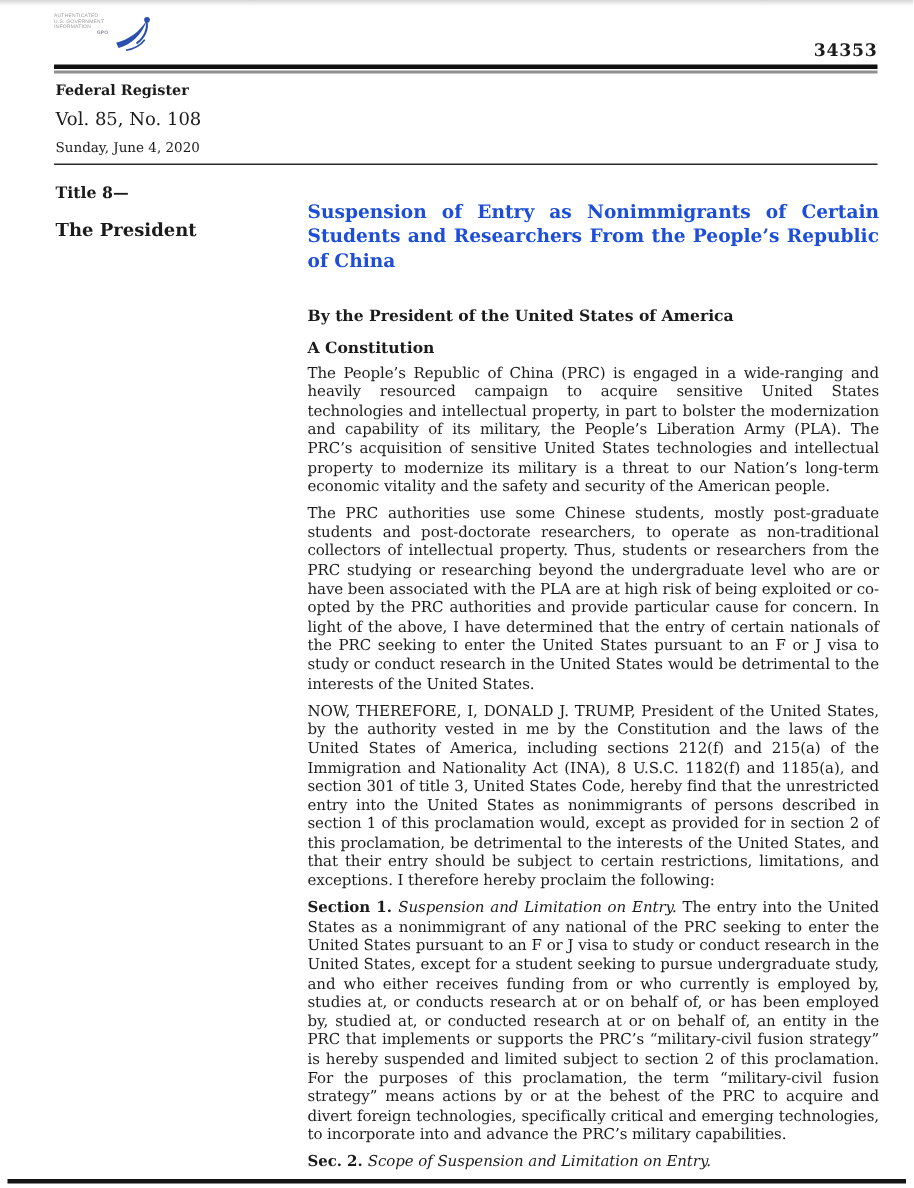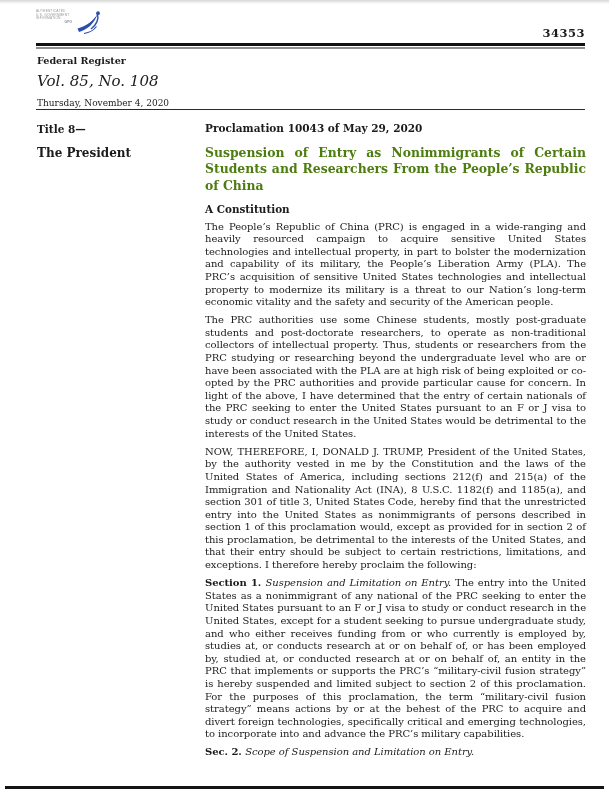--- a/index.html
+++ b/index.html
@@ -33,40 +33,40 @@
     position: absolute; top: 26px; right: 24px;
     font-size: 11.5px; font-weight: bold; letter-spacing: 0.5px;
   }
 
   .rule-double { position: absolute; top: 43px; left: 36px; right: 24px; }
   .rule-double .thick { height: 2.6px; background: #111111; }
   .rule-double .thin  { height: 1.6px; background: #8f8f8f; margin-top: 1.6px; }
 
   .masthead-left { position: absolute; left: 37px; top: 55px; width: 160px; }
   .mh-journal { font-size: 9.6px; font-weight: bold; margin-bottom: 6px; }
-  .mh-volume  { font-size: 15px; margin-bottom: 7.5px; font-style: italic; }
+  .mh-volume  { font-size: 12px; margin-bottom: 7.5px; }
   .mh-date    { font-size: 9px; }
 
   .banner-title {
     position: absolute; left: 205px; top: 48px;
     font-family: "Liberation Sans", sans-serif;
     font-size: 20.5px; font-weight: bold; letter-spacing: -0.2px; color: #0d0d0d;
   }
 
   .rule-thin { position: absolute; top: 109px; left: 36px; right: 24px; height: 1.4px; background: #2a2a2a; }
 
   .margin-col { position: absolute; left: 37px; top: 123px; width: 150px; }
   .margin-col .t3  { font-size: 10.5px; font-weight: bold; }
   .margin-col .pres { font-size: 12px; font-weight: bold; margin-top: 11px; }
 
   .content { position: absolute; left: 205px; top: 122px; width: 381px; }
   .proc-line { font-size: 10.5px; font-weight: bold; }
   .doc-title {
     margin-top: 11px; font-size: 12.4px; font-weight: bold;
-    line-height: 1.32; text-align: justify; color: #4d7c0f;
+    line-height: 1.32; text-align: justify; color: #1d4ed8;
   }
   .byline  { margin-top: 23px; font-size: 10.4px; font-weight: bold; }
   .heading { margin-top: 9px;  font-size: 10.4px; font-weight: bold; }
   .body-par {
     margin: 5.5px 0 0 0; font-size: 10px; line-height: 12.6px;
     text-align: justify; letter-spacing: -0.05px;
   }
   .body-par .b { font-weight: bold; }
   .body-par .i { font-style: italic; }
 
@@ -96,33 +96,33 @@
   <div class="page-number">34353</div>
 
   <div class="rule-double">
     <div class="thick"></div>
     <div class="thin"></div>
   </div>
 
   <div class="masthead-left">
     <div class="mh-journal">Federal Register</div>
     <div class="mh-volume">Vol. 85, No. 108</div>
-    <div class="mh-date">Thursday, November 4, 2020</div>
+    <div class="mh-date">Sunday, June 4, 2020</div>
   </div>
 
   <div class="rule-thin"></div>
 
   <div class="margin-col">
     <div class="t3">Title 8—</div>
     <div class="pres">The President</div>
   </div>
 
   <div class="content">
-    <div class="proc-line">Proclamation 10043 of May 29, 2020</div>
     <div class="doc-title">Suspension of Entry as Nonimmigrants of Certain Students and Researchers From the People’s Republic of China</div>
+    <div class="byline">By the President of the United States of America</div>
     <div class="heading">A Constitution</div>
 
     <p class="body-par">The People’s Republic of China (PRC) is engaged in a wide-ranging and heavily resourced campaign to acquire sensitive United States technologies and intellectual property, in part to bolster the modernization and capability of its military, the People’s Liberation Army (PLA). The PRC’s acquisition of sensitive United States technologies and intellectual property to modernize its military is a threat to our Nation’s long-term economic vitality and the safety and security of the American people.</p>
     <p class="body-par">The PRC authorities use some Chinese students, mostly post-graduate students and post-doctorate researchers, to operate as non-traditional collectors of intellectual property. Thus, students or researchers from the PRC studying or researching beyond the undergraduate level who are or have been associated with the PLA are at high risk of being exploited or co-opted by the PRC authorities and provide particular cause for concern. In light of the above, I have determined that the entry of certain nationals of the PRC seeking to enter the United States pursuant to an F or J visa to study or conduct research in the United States would be detrimental to the interests of the United States.</p>
     <p class="body-par">NOW, THEREFORE, I, DONALD J. TRUMP, President of the United States, by the authority vested in me by the Constitution and the laws of the United States of America, including sections 212(f) and 215(a) of the Immigration and Nationality Act (INA), 8 U.S.C. 1182(f) and 1185(a), and section 301 of title 3, United States Code, hereby find that the unrestricted entry into the United States as nonimmigrants of persons described in section 1 of this proclamation would, except as provided for in section 2 of this proclamation, be detrimental to the interests of the United States, and that their entry should be subject to certain restrictions, limitations, and exceptions. I therefore hereby proclaim the following:</p>
 
     <p class="body-par"><span class="b">Section 1. </span><span class="i">Suspension and Limitation on Entry. </span><span>The entry into the United States as a nonimmigrant of any national of the PRC seeking to enter the United States pursuant to an F or J visa to study or conduct research in the United States, except for a student seeking to pursue undergraduate study, and who either receives funding from or who currently is employed by, studies at, or conducts research at or on behalf of, or has been employed by, studied at, or conducted research at or on behalf of, an entity in the PRC that implements or supports the PRC’s “military-civil fusion strategy” is hereby suspended and limited subject to section 2 of this proclamation. For the purposes of this proclamation, the term “military-civil fusion strategy” means actions by or at the behest of the PRC to acquire and divert foreign technologies, specifically critical and emerging technologies, to incorporate into and advance the PRC’s military capabilities.</span></p>
 
     <p class="body-par"><span class="b">Sec. 2. </span><span class="i">Scope of Suspension and Limitation on Entry.</span></p>
 

